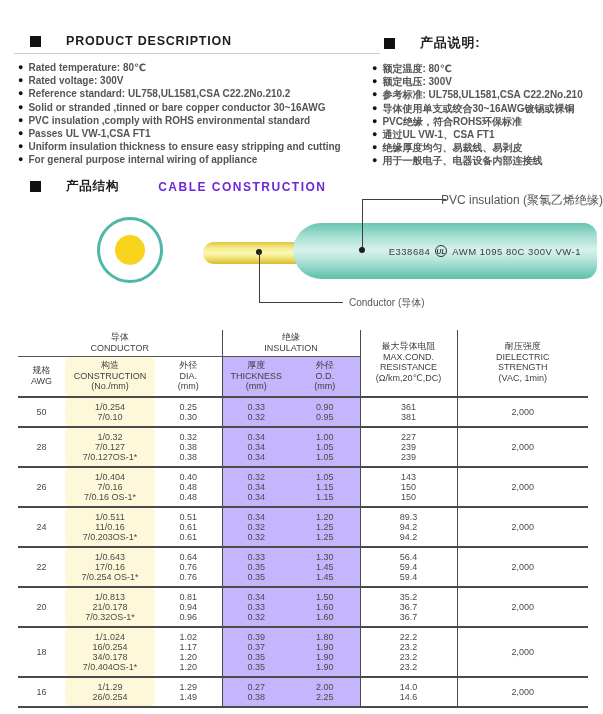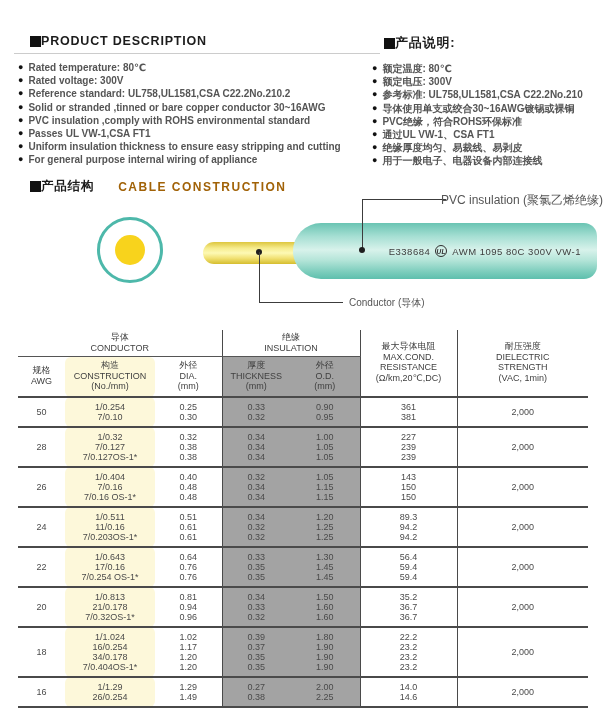--- a/index.html
+++ b/index.html
@@ -1,26 +1,26 @@
 <!DOCTYPE html>
 <html><head>
 <meta charset="utf-8">
 <style>
   html,body{margin:0;padding:0;background:#fff;}
   body{font-family:"Liberation Sans","DejaVu Sans",sans-serif;}
   .page{position:relative;width:603px;height:714px;background:#ffffff;overflow:hidden;color:#4a4a4a;}
 
   
-  .sec-header{position:absolute;display:flex;align-items:center;gap:0;font-weight:bold;color:#1c1c1c;font-size:12.5px;letter-spacing:0.8px;white-space:nowrap;padding-left:12px;}
+  .sec-header{position:absolute;display:flex;align-items:center;gap:25px;font-weight:bold;color:#1c1c1c;font-size:12.5px;letter-spacing:0.8px;white-space:nowrap;padding-left:12px;}
   .sq{width:11px;height:11px;background:#111;display:inline-block;flex:0 0 auto;}
   #pd-header{left:18px;top:34px;}
   #pd-underline{position:absolute;left:14px;top:53px;width:366px;height:1px;background:#cccccc;}
   #cn-header{left:372px;top:34px;font-size:13px;}
   #cc-header{left:18px;top:178px;}
-  #cc-header .en{margin-left:24px;letter-spacing:1.5px;font-size:12px;color:#a16207;text-align:right;}
+  #cc-header .en{margin-left:14px;letter-spacing:1.5px;font-size:12px;color:#6d28d9;text-align:right;}
 
   
   .bullets{position:absolute;display:flex;flex-direction:column;}
   #pd-list{left:18px;top:61px;width:356px;}
   #cn-list{left:372px;top:62px;width:230px;}
   .b-row{display:flex;align-items:flex-start;gap:5px;font-size:10px;color:#555;line-height:13.2px;}
   .bullet{font-size:9px;color:#111;line-height:13.2px;flex:0 0 auto;}
   .b-text{white-space:nowrap;font-weight:bold;}
 
   
@@ -47,21 +47,21 @@
   #cond-label{position:absolute;left:349px;top:296px;font-size:10px;color:#555;white-space:nowrap;}
 
   
   #spec-table{position:absolute;left:18px;top:330px;width:570px;border-collapse:collapse;table-layout:fixed;font-size:9px;color:#4a4a4a;}
   #spec-table th{font-weight:normal;text-align:center;vertical-align:middle;white-space:pre-line;line-height:10.5px;color:#3f3f3f;}
   #spec-table td{text-align:center;vertical-align:middle;line-height:10px;padding:4px 2px;}
   .grp-head th{padding:2px 0 3px;border-bottom:1px solid #555;}
   .col-head th{padding:3px 0 4px;border-bottom:2px solid #4a4a4a;}
   .span-head{border-bottom:2px solid #4a4a4a !important;}
   .bg-y{background:#fdf8da;border-radius:6px;}
-  .bg-b{background:#a3a3a3;}
+  .bg-b{background:#c4b5fd;}
   .vl{border-left:1.5px solid #4a4a4a;}
   .vr{border-right:1.5px solid #4a4a4a;}
   #spec-body tr{border-bottom:2px solid #4a4a4a;}
   .ln{line-height:10px;}
 </style>
 </head>
 <body>
 
 <div class="page">
 

